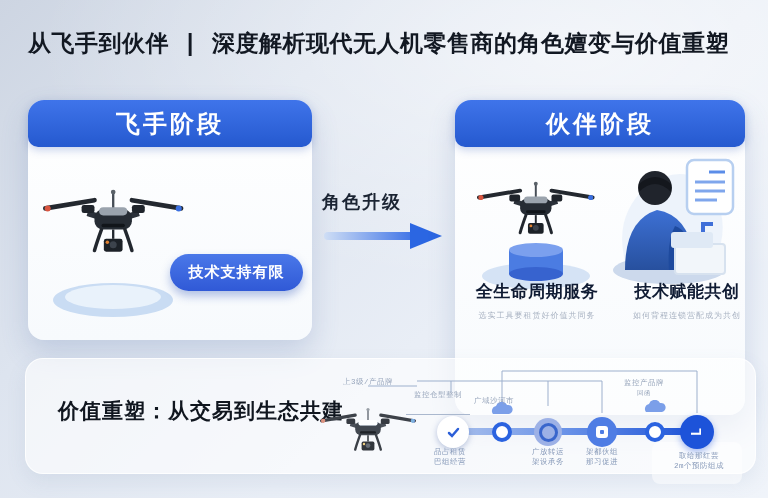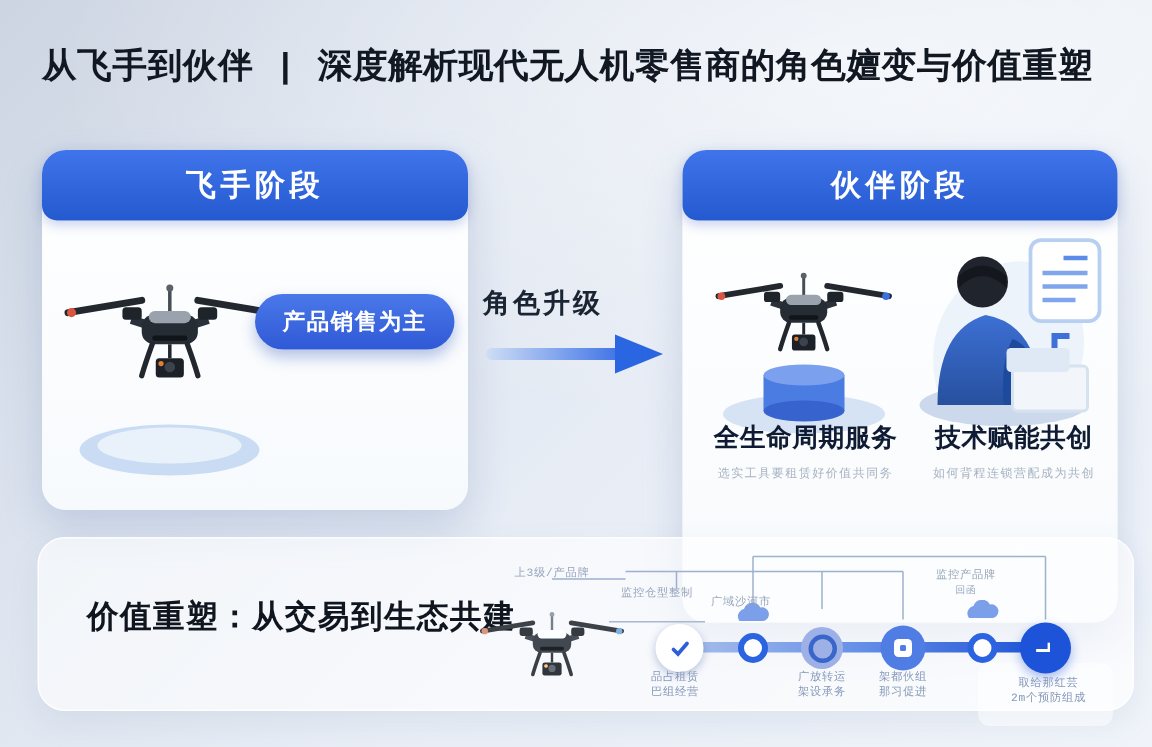--- a/index.html
+++ b/index.html
@@ -16,21 +16,21 @@
   }
   
   .card{position:absolute;border-radius:16px;background:linear-gradient(180deg,#ffffff 0%,#f7fafd 100%);
     box-shadow:0 12px 28px rgba(70,100,160,.20);}
   .card-left{left:28px;top:100px;width:284px;height:240px;}
   .card-right{left:455px;top:100px;width:290px;height:315px;}
   .card-header{
     position:absolute;left:0;top:0;right:0;height:47px;border-radius:16px 16px 10px 10px;
     background:linear-gradient(180deg,#3f74ea 0%,#2559cf 100%);
     display:flex;align-items:center;justify-content:center;
-    color:#fff;font-size:20px;font-weight:bold;letter-spacing:3px;
+    color:#fff;font-size:24px;font-weight:bold;letter-spacing:3px;
     box-shadow:0 3px 8px rgba(40,80,180,.25);
   }
   .pill{
     position:absolute;width:133px;height:37px;border-radius:19px;
     background:linear-gradient(180deg,#4a78e9,#3059d6);
     display:flex;align-items:center;justify-content:center;
     color:#fff;font-size:15px;font-weight:bold;letter-spacing:1px;
     box-shadow:0 5px 10px rgba(40,80,180,.35);
   }
   .pill-1{left:142px;top:96px;}
@@ -38,21 +38,21 @@
   .illus{position:absolute;}
   
   .transition{position:absolute;left:322px;top:190px;width:122px;text-align:left;}
   .transition-label{font-size:18px;font-weight:bold;color:#1b2433;letter-spacing:2px;}
   .transition-arrow{margin-top:8px;}
   
   .feature{position:absolute;text-align:center;}
   .feature-title{font-size:17px;font-weight:bold;color:#0f1b33;letter-spacing:.5px;}
   .feature-sub{margin-top:7px;font-size:8px;color:#a8b2c2;letter-spacing:1px;}
   .feat-1{left:8px;top:180px;width:148px;}
-  .feat-2{left:158px;top:180px;width:126px;}
+  .feat-2{left:169px;top:180px;width:126px;}
   
   .bottom-panel{
     position:absolute;left:25px;top:358px;width:718px;height:114px;border-radius:18px;
     background:rgba(255,255,255,.62);border:1px solid rgba(255,255,255,.8);
     box-shadow:0 8px 20px rgba(90,115,160,.10);
     padding-left:11px;
   }
   .bottom-title{
     position:absolute;left:32px;top:38px;margin:0;
     font-size:21px;font-weight:bold;color:#10161f;letter-spacing:1px;
@@ -137,21 +137,21 @@
 
   <section class="card card-left">
     <div class="card-header">
       <span>飞手阶段</span>
     </div>
     <svg class="illus" style="left:4px;top:58px" width="162" height="170" viewBox="0 0 162 170">
       <ellipse cx="81" cy="142" rx="60" ry="17" fill="#c9dcf3"></ellipse>
       <ellipse cx="81" cy="139" rx="48" ry="12" fill="#e9f2fb"></ellipse>
       <use href="#droneSym" transform="translate(11,20) scale(1.17)"></use>
     </svg>
-    <div class="pill pill-1">产品销售为主</div>
+    <div class="pill pill-2">技术支持有限</div>
   </section>
 
   <div class="transition">
     <div class="transition-label">角色升级</div>
     <svg class="transition-arrow" width="120" height="28" viewBox="0 0 120 28">
       <rect x="2" y="10" width="92" height="8" rx="4" fill="url(#arrowGrad)"></rect>
       <polygon points="88,1 120,14 88,27" fill="#2b66e2"></polygon>
     </svg>
   </div>
 

